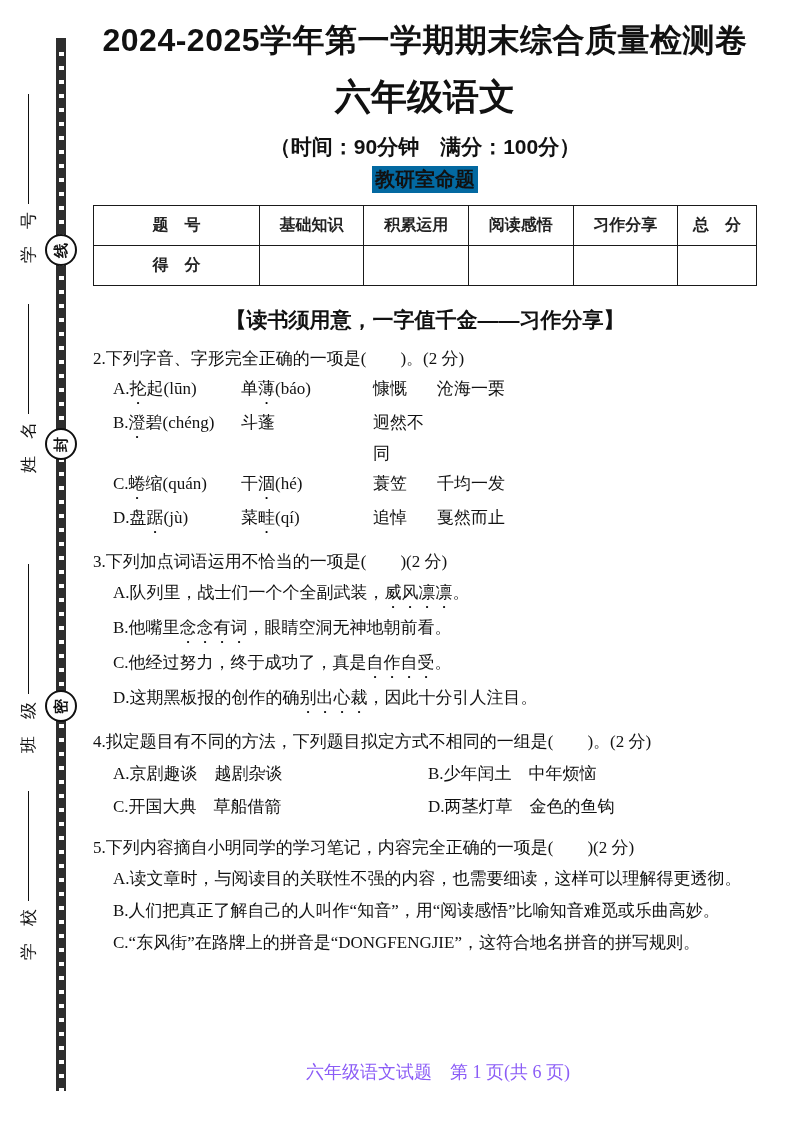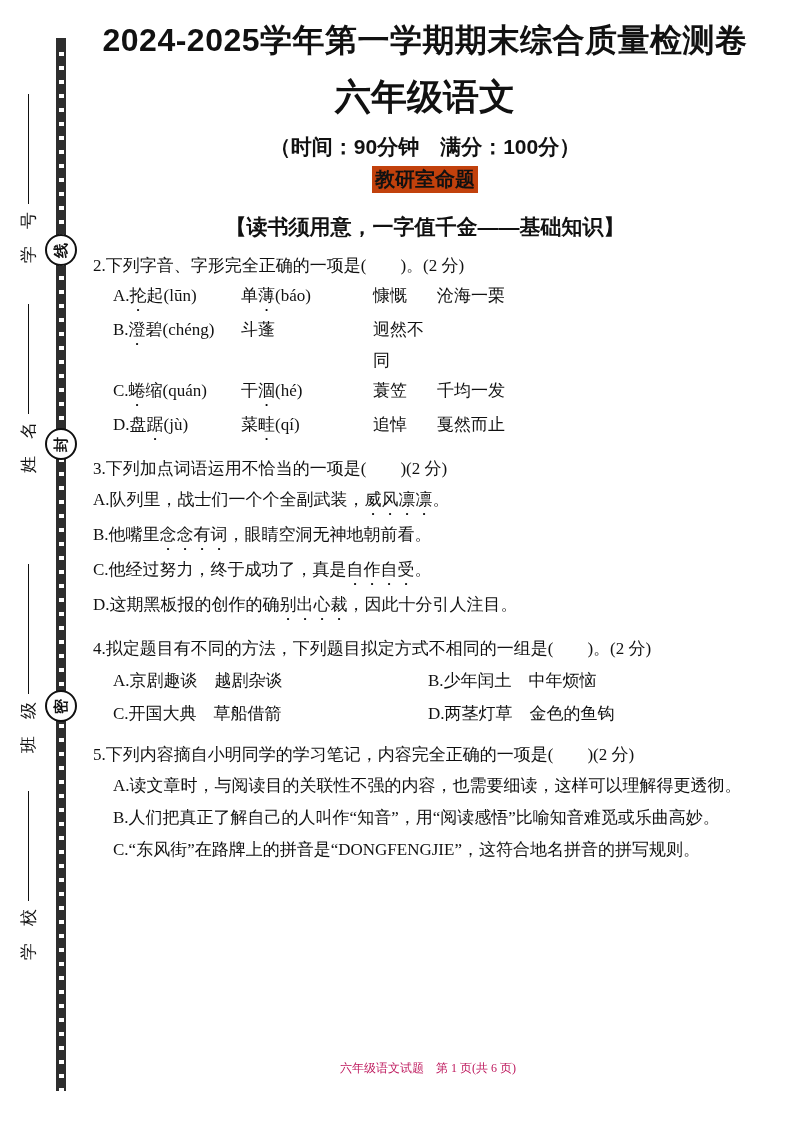--- a/index.html
+++ b/index.html
@@ -36,55 +36,55 @@
   .u3 .fill-line { width:130px; }
   .u4 { width:190px; left:-67px; top:851px; }
 
   
   .content { position:absolute; left:93px; top:19px; width:664px; }
   .hd { text-align:center; font-family:"Liberation Sans","DejaVu Sans",sans-serif; font-weight:bold; }
   .title1 { font-size:32px; letter-spacing:0.5px; }
   .title2 { font-size:36px; margin-top:10px; }
   .meta   { font-size:21px; margin-top:11px; }
   .setter-wrap { text-align:center; margin-top:5px; }
-  .setter { display:inline-block; background:#c2410c; padding:0 3px; font-size:20px; font-weight:bold;
+  .setter { display:inline-block; background:#0369a1; padding:0 3px; font-size:20px; font-weight:bold;
     font-family:"Liberation Sans","DejaVu Sans",sans-serif; }
 
   table.score { width:100%; border-collapse:collapse; margin-top:12px; }
   table.score th, table.score td {
     border:1.6px solid #1a1a1a; height:40px; text-align:center; vertical-align:middle;
     font-family:"Liberation Sans","DejaVu Sans",sans-serif; font-size:16px; font-weight:bold; color:#222;
   }
   table.score .col-first { width:25%; }
 
   .section-heading { text-align:center; font-weight:bold; font-size:21px; margin-top:20px;
     font-family:"Liberation Sans","DejaVu Sans",sans-serif; }
 
   .qa { font-size:17px; }
   .stem { line-height:30px; margin-top:10px; }
   .passage { line-height:34px; text-indent:2em; text-align:justify; }
   .pin { font-family:"DejaVu Sans",sans-serif; font-size:16px; }
 
   .q2grid { margin-left:20px; }
   .q2row { display:grid; grid-template-columns:128px 132px 64px auto; line-height:30.5px; }
 
-  .opts3 { }
+  .opts3 { margin-left:20px; }
   .opts3 div { line-height:32.5px; }
 
   .q4grid { margin-left:20px; display:grid; grid-template-columns:315px auto; }
   .q4grid div { line-height:33px; }
 
   .opts5 div { padding-left:40px; text-indent:-20px; line-height:32px; text-align:justify; }
 
   .zdot {
     -webkit-text-emphasis:filled dot #000; -webkit-text-emphasis-position:under;
     text-emphasis:filled dot #000; text-emphasis-position:under right;
   }
 
-  .footer { position:absolute; left:96px; width:664px; top:1060px; text-align:center; font-size:12px; color:#be185d; }
+  .footer { position:absolute; left:106px; width:664px; top:1060px; text-align:center; font-size:18px; color:#8b5cf6; }
 </style>
 </head>
 <body>
 
 <div class="page">
 
   <div class="seal-line"></div>
   <div class="seal-circle c-xian">
       <span>线</span>
     </div>
@@ -114,22 +114,42 @@
 
   <div class="content">
 
     <div class="hd title1">2024-2025学年第一学期期末综合质量检测卷</div>
     <div class="hd title2">六年级语文</div>
     <div class="hd meta">（时间：90分钟　满分：100分）</div>
     <div class="setter-wrap">
       <span class="setter">教研室命题</span>
     </div>
 
-
-    <div class="section-heading">【读书须用意，一字值千金——基础知识】</div>
+    <table class="score">
+      <tbody>
+          <tr>
+        <th class="col-first">题　号</th>
+        <th>基础知识</th>
+        <th>积累运用</th>
+        <th>阅读感悟</th>
+        <th>习作分享</th>
+        <th>总　分</th>
+      </tr>
+      <tr>
+        <td>得　分</td>
+        <td></td>
+        <td></td>
+        <td></td>
+        <td></td>
+        <td></td>
+      </tr>
+    </tbody>
+      </table>
+
+    <div class="section-heading">【读书须用意，一字值千金——习作分享】</div>
 
 
     <div class="qa">
       <div class="stem">2.下列字音、字形完全正确的一项是(　　)。(2 分)</div>
       <div class="q2grid">
         <div class="q2row">
           <span><span>A.</span><span class="zdot">抡</span><span>起(lūn)</span></span>
           <span><span>单</span><span class="zdot">薄</span><span>(báo)</span></span>
           <span>慷慨</span>
           <span>沧海一栗</span>

